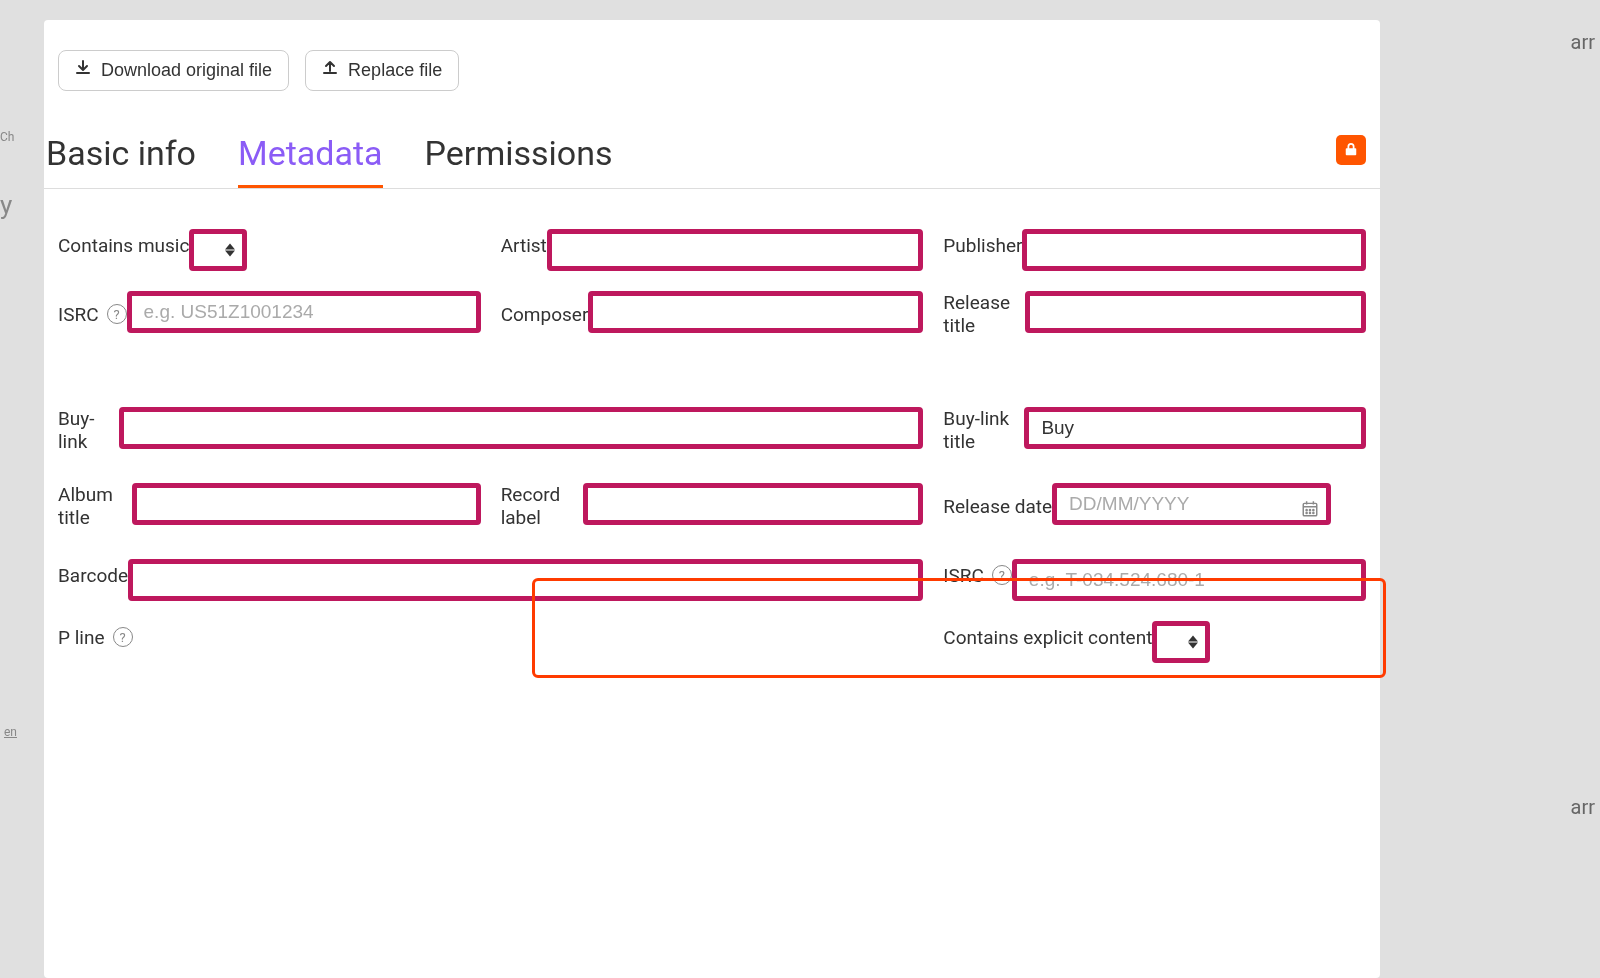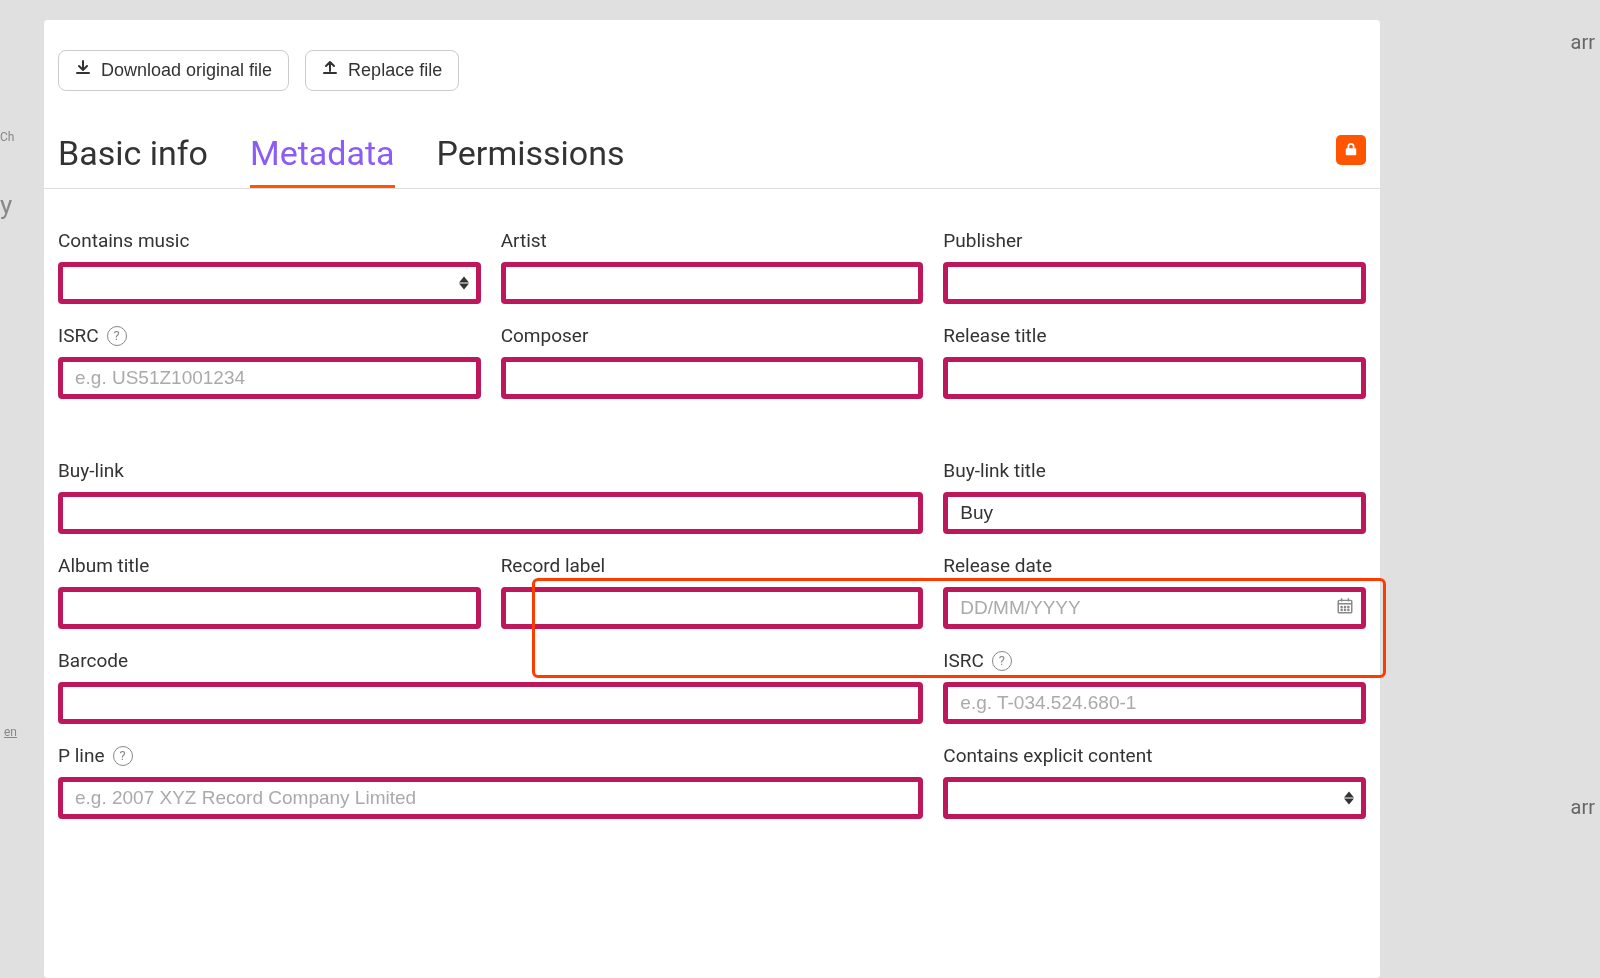--- a/index.html
+++ b/index.html
@@ -48,21 +48,21 @@
       border: 1px solid #ccc;
       border-radius: 8px;
       background: white;
       font-size: 18px;
       color: #333;
       cursor: pointer;
     }
     .tabs-row {
       display: flex;
       align-items: center;
-      padding: 0 14px;
+      padding: 0 2px;
       border-bottom: 1px solid #ddd;
       position: relative;
     }
     .tab {
       padding: 12px 0;
       margin-right: 42px;
       font-size: 34px;
       font-weight: 400;
       color: #333;
       cursor: pointer;
@@ -88,21 +88,21 @@
     .form-area {
       padding: 40px 14px 0 14px;
     }
     .form-grid {
       display: grid;
       grid-template-columns: 1fr 1fr 1fr;
       gap: 20px 20px;
     }
     .field {
       display: flex;
-      flex-direction: column;
+      flex-direction: row;
     }
     .field.span-2 {
       grid-column: span 2;
     }
     .field-label {
       font-size: 19px;
       color: #333;
       margin-bottom: 10px;
       display: flex;
       align-items: center;
@@ -317,21 +317,20 @@
           <span class="help-icon">?</span>
         </label>
         <input class="input" type="text" placeholder="e.g. T-034.524.680-1" style="">
       </div>
 
       <div class="field span-2">
         <label class="field-label">
           <span>P line</span>
           <span class="help-icon">?</span>
         </label>
-        <input class="input" type="text" placeholder="e.g. 2007 XYZ Record Company Limited" style="">
       </div>
       <div class="field">
         <label class="field-label">Contains explicit content</label>
         <div class="select-wrapper">
           <select class="select"></select>
           <div class="select-arrow">
             <div class="tri-up"></div>
               <div class="tri-down"></div>
           </div>
         </div>

